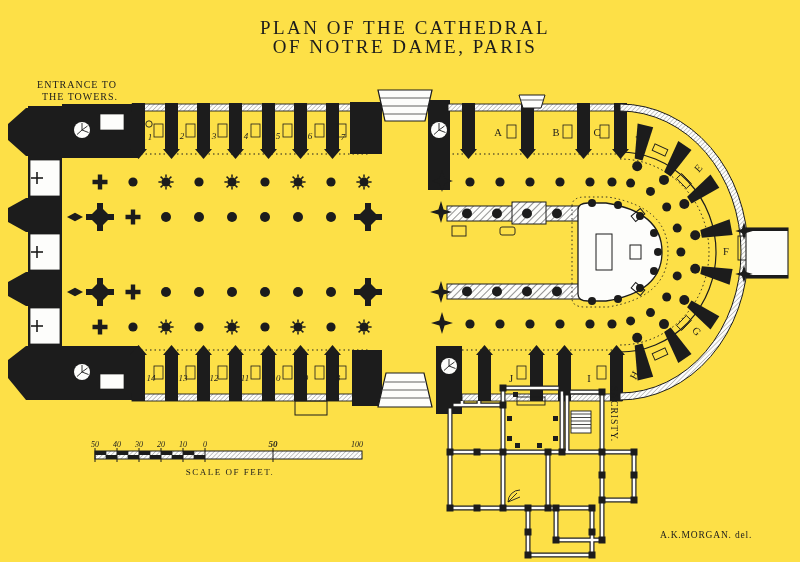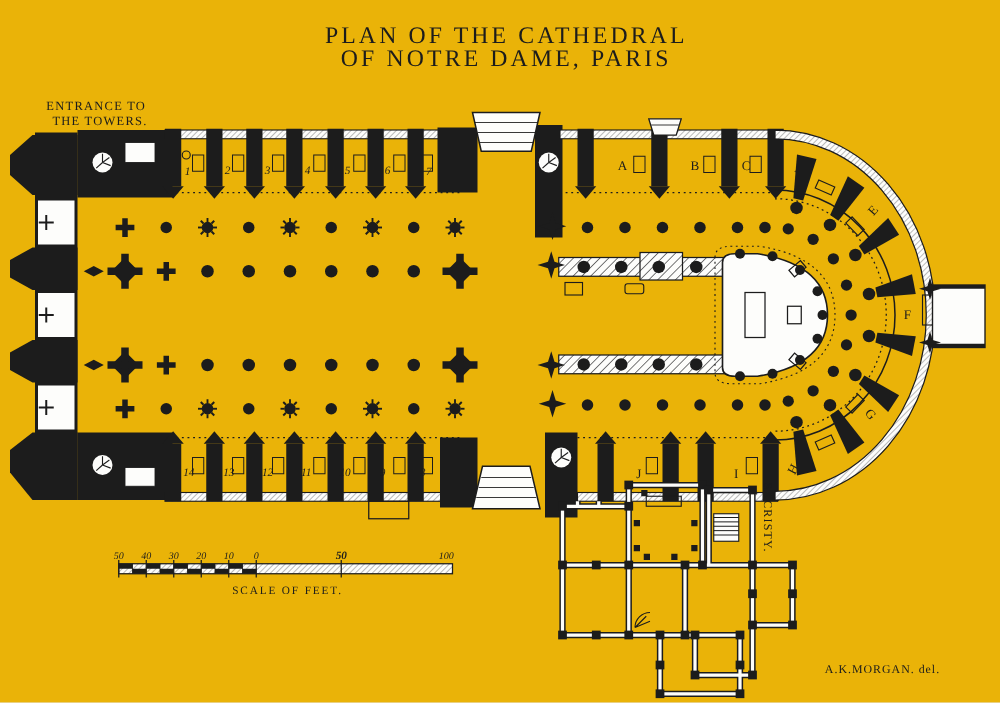--- a/index.html
+++ b/index.html
@@ -1,16 +1,16 @@
 <!DOCTYPE html>
 <html><head>
 <meta charset="utf-8">
 <style>
   html,body{margin:0;padding:0;background:#e8e8e4;}
-  .page{width:800px;height:562px;background:#eab308;position:relative;margin:0 auto;
+  .page{width:800px;height:562px;background:#fde047;position:relative;margin:0 auto;
         font-family:"Liberation Serif",serif;text-align:right;}
   svg{display:block}
   text{fill:#1c1c1c}
   .t-title{font-family:"Liberation Serif",serif;font-size:19px;letter-spacing:2.5px;}
   .t-ent{font-family:"Liberation Serif",serif;font-size:10px;letter-spacing:1px;}
   .t-num{font-family:"Liberation Serif",serif;font-style:italic;font-size:9px;}
   .t-let{font-family:"Liberation Serif",serif;font-size:10.5px;}
   .t-tick{font-family:"Liberation Serif",serif;font-style:italic;font-size:8px;}
   .t-cap{font-family:"Liberation Serif",serif;font-size:9px;letter-spacing:1.5px;}
   .t-credit{font-family:"Liberation Serif",serif;font-size:9.5px;letter-spacing:.8px;}

